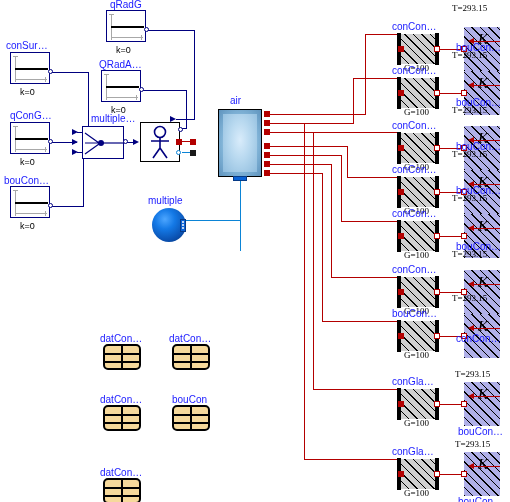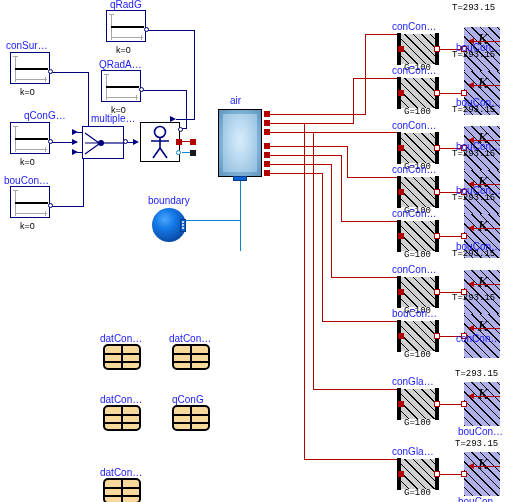--- a/index.html
+++ b/index.html
@@ -1,20 +1,20 @@
 <!DOCTYPE html>
 <html><head>
 <meta charset="utf-8">
 <title>Modelica Diagram</title>
 <style>
   html,body{margin:0;padding:0;background:#ffffff;}
   body{font-family:"Liberation Sans", sans-serif;}
   #canvas{position:relative;width:510px;height:502px;background:#ffffff;overflow:hidden;}
   .lbl{position:absolute;color:#1a1aff;font-size:10px;line-height:10px;white-space:nowrap;font-family:"Liberation Sans",sans-serif;}
-  .blbl{position:absolute;color:#000000;font-size:9px;line-height:9px;white-space:nowrap;font-family:Liberation Mono, monospace;}
+  .blbl{position:absolute;color:#000000;font-size:9px;line-height:9px;white-space:nowrap;font-family:Liberation Serif, serif;}
 
   
   .constblk{position:absolute;width:40px;height:32px;border:1px solid #00007f;background:#ffffff;box-sizing:border-box;}
   .constblk .vax{position:absolute;left:4px;top:3px;width:1px;height:26px;background:#a8a8a8;}
   .constblk .hax{position:absolute;left:4px;bottom:3px;width:32px;height:1px;background:#a8a8a8;}
   .constblk .vtick{position:absolute;left:2px;top:3px;width:5px;height:1px;background:#a8a8a8;}
   .constblk .htick{position:absolute;right:3px;bottom:1px;width:1px;height:5px;background:#a8a8a8;}
   .constblk .line{position:absolute;left:4px;top:15px;width:33px;height:2px;background:#000000;}
   .kq{position:absolute;font-size:9px;color:#000;white-space:nowrap;font-family:"Liberation Sans",sans-serif;}
   .oport{position:absolute;width:5px;height:5px;border:1px solid #00007f;border-radius:50%;background:#ffffff;box-sizing:border-box;}
@@ -119,21 +119,21 @@
         <div class="hax"></div>
         <div class="vtick"></div>
         <div class="htick"></div>
         <div class="line"></div>
     </div>
     <div class="oport" style="left:48px;top:69px;"></div>
     <div class="kq" style="left:20px;top:87px;">k=0</div>
   </div>
 
   <div>
-    <div class="lbl" style="left:24px;top:111px;">qConG…</div>
+    <div class="lbl" style="left:10px;top:111px;">qConG…</div>
     <div class="constblk" style="left:10px;top:122px;">
       <div class="vax"></div>
         <div class="hax"></div>
         <div class="vtick"></div>
         <div class="htick"></div>
         <div class="line"></div>
     </div>
     <div class="oport" style="left:48px;top:139px;"></div>
     <div class="kq" style="left:20px;top:157px;">k=0</div>
   </div>
@@ -219,21 +219,21 @@
 
   <div class="hport" style="left:264px;top:111px;"></div>
   <div class="hport" style="left:264px;top:120px;"></div>
   <div class="hport" style="left:264px;top:129px;"></div>
   <div class="hport" style="left:264px;top:143px;"></div>
   <div class="hport" style="left:264px;top:152px;"></div>
   <div class="hport" style="left:264px;top:161px;"></div>
   <div class="hport" style="left:264px;top:170px;"></div>
 
   <div>
-    <div class="lbl" style="left:148px;top:196px;">boundary</div>
+    <div class="lbl" style="left:148px;top:196px;">multiple</div>
     <div class="sphere" style="left:152px;top:208px;width:34px;height:34px;"></div>
     <div class="fcon" style="left:180px;top:219px;">
         <i></i>
         <i></i>
         <i></i>
       </div>
   </div>
 
   <div class="rw rwh" style="left:270px;top:114px;width:96px;"></div>
   <div class="rw rwv" style="left:365px;top:34px;height:81px;"></div>
@@ -472,21 +472,21 @@
   </div>
   <div>
     <div class="lbl" style="left:100px;top:395px;">datCon…</div>
     <div class="rec" style="left:103px;top:405px;">
         <div class="hgl1"></div>
         <div class="hgl2"></div>
         <div class="vgl"></div>
       </div>
   </div>
   <div>
-    <div class="lbl" style="left:172px;top:395px;">qConG</div>
+    <div class="lbl" style="left:172px;top:395px;">bouCon</div>
     <div class="rec" style="left:172px;top:405px;">
         <div class="hgl1"></div>
         <div class="hgl2"></div>
         <div class="vgl"></div>
       </div>
   </div>
   <div>
     <div class="lbl" style="left:100px;top:468px;">datCon…</div>
     <div class="rec" style="left:103px;top:478px;">
         <div class="hgl1"></div>

